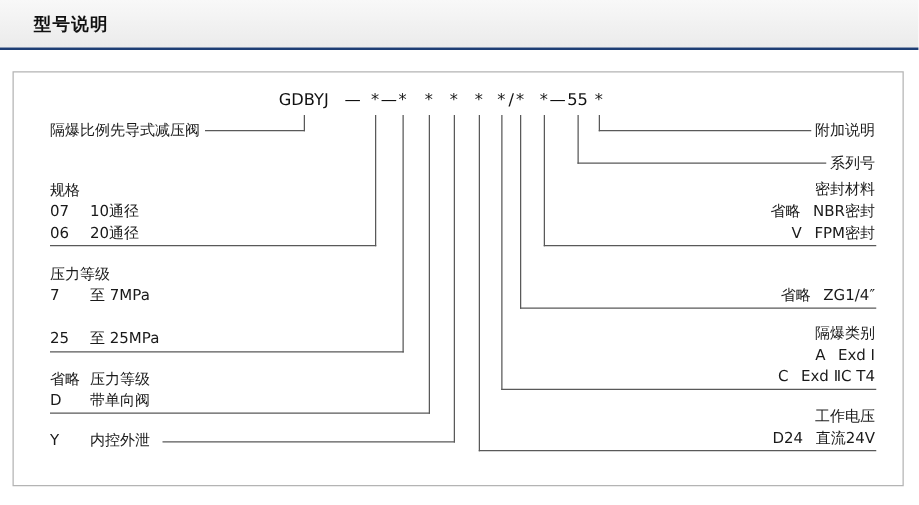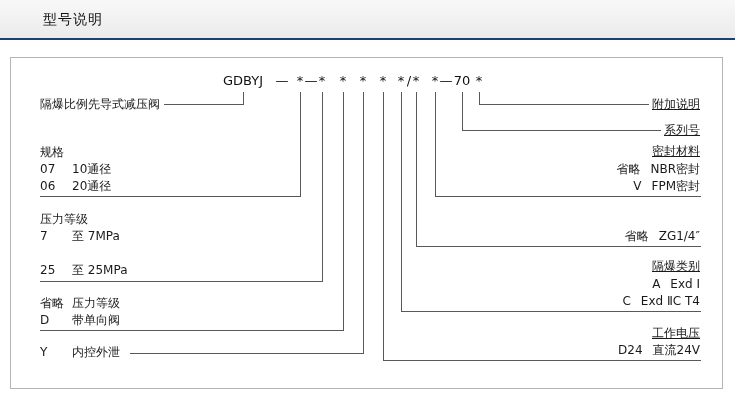--- a/index.html
+++ b/index.html
@@ -9,40 +9,39 @@
     background:#ffffff; color:#1a1a1a;
     font-family:"DejaVu Sans","Liberation Sans",sans-serif;
   }
   .header {
     position:absolute; left:0; top:0; width:735px; height:40px;
     background:linear-gradient(#f8f8f8,#ebebeb);
     border-bottom:2px solid var(--accent,#1e3e74);
   }
   .title {
     position:absolute; left:27px; top:11px;
-    font-size:14px; font-weight:normal; letter-spacing:1px; color:#111;
+    font-size:14px; font-weight:bold; letter-spacing:1px; color:#111;
     white-space:nowrap;
-    margin-left:16px;
   }
   .model-box {
     position:absolute; left:10px; top:57px; width:713px; height:332px;
     border:1px solid #b4b4b4; background:#fff;
   }
   .tok {
     position:absolute; top:73px; height:16px; line-height:16px;
     font-size:13px; text-align:center; white-space:nowrap; color:#111;
   }
   .vline { position:absolute; width:1px; background:var(--line,#595959); }
   .hline { position:absolute; height:1px; background:var(--line,#595959); }
   .lbl  { position:absolute; left:40px; font-size:12px; line-height:14px; white-space:nowrap; }
   .lrow { position:absolute; left:40px; font-size:12px; line-height:14px; white-space:nowrap; display:flex; }
   .lrow .code { display:inline-block; width:32px; }
   .rlbl {
     position:absolute; right:35px; font-size:12px; line-height:14px;
-    white-space:nowrap; text-decoration:underline;
+    white-space:nowrap; 
   }
   .rrow {
     position:absolute; right:35px; font-size:12px; line-height:14px;
     white-space:nowrap; display:flex; gap:10px; justify-content:flex-end;
   }
 </style>
 </head>
 <body>
 
 <div class="page">
@@ -59,21 +58,21 @@
   <span class="tok" style="left:301px;width:20px">—</span>
   <span class="tok" style="left:314px;width:16px">*</span>
   <span class="tok" style="left:335px;width:16px">*</span>
   <span class="tok" style="left:355px;width:16px">*</span>
   <span class="tok" style="left:375px;width:16px">*</span>
   <span class="tok" style="left:393px;width:16px">*</span>
   <span class="tok" style="left:401px;width:16px">/</span>
   <span class="tok" style="left:408px;width:16px">*</span>
   <span class="tok" style="left:427px;width:16px">*</span>
   <span class="tok" style="left:436px;width:20px">—</span>
-  <span class="tok" style="left:452px;width:20px">70</span>
+  <span class="tok" style="left:452px;width:20px">55</span>
   <span class="tok" style="left:471px;width:16px">*</span>
 
   <div class="vline" style="left:243px;top:92px;height:13px"></div>
   <div class="vline" style="left:300px;top:92px;height:105px"></div>
   <div class="vline" style="left:322px;top:92px;height:190px"></div>
   <div class="vline" style="left:343px;top:92px;height:239px"></div>
   <div class="vline" style="left:363px;top:92px;height:262px"></div>
   <div class="vline" style="left:383px;top:92px;height:269px"></div>
   <div class="vline" style="left:401px;top:92px;height:220px"></div>
   <div class="vline" style="left:416px;top:92px;height:155px"></div>

